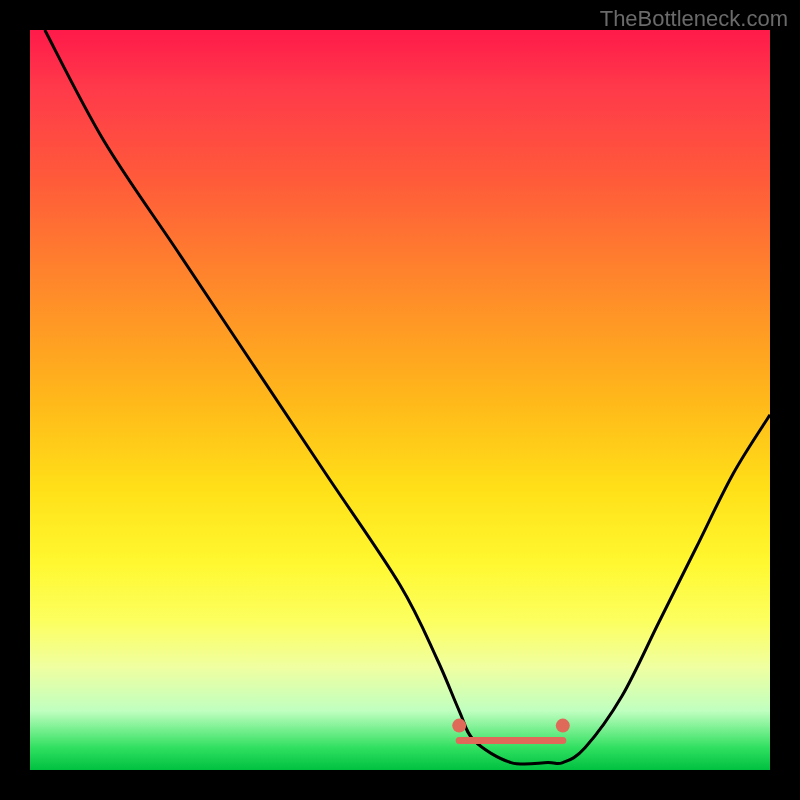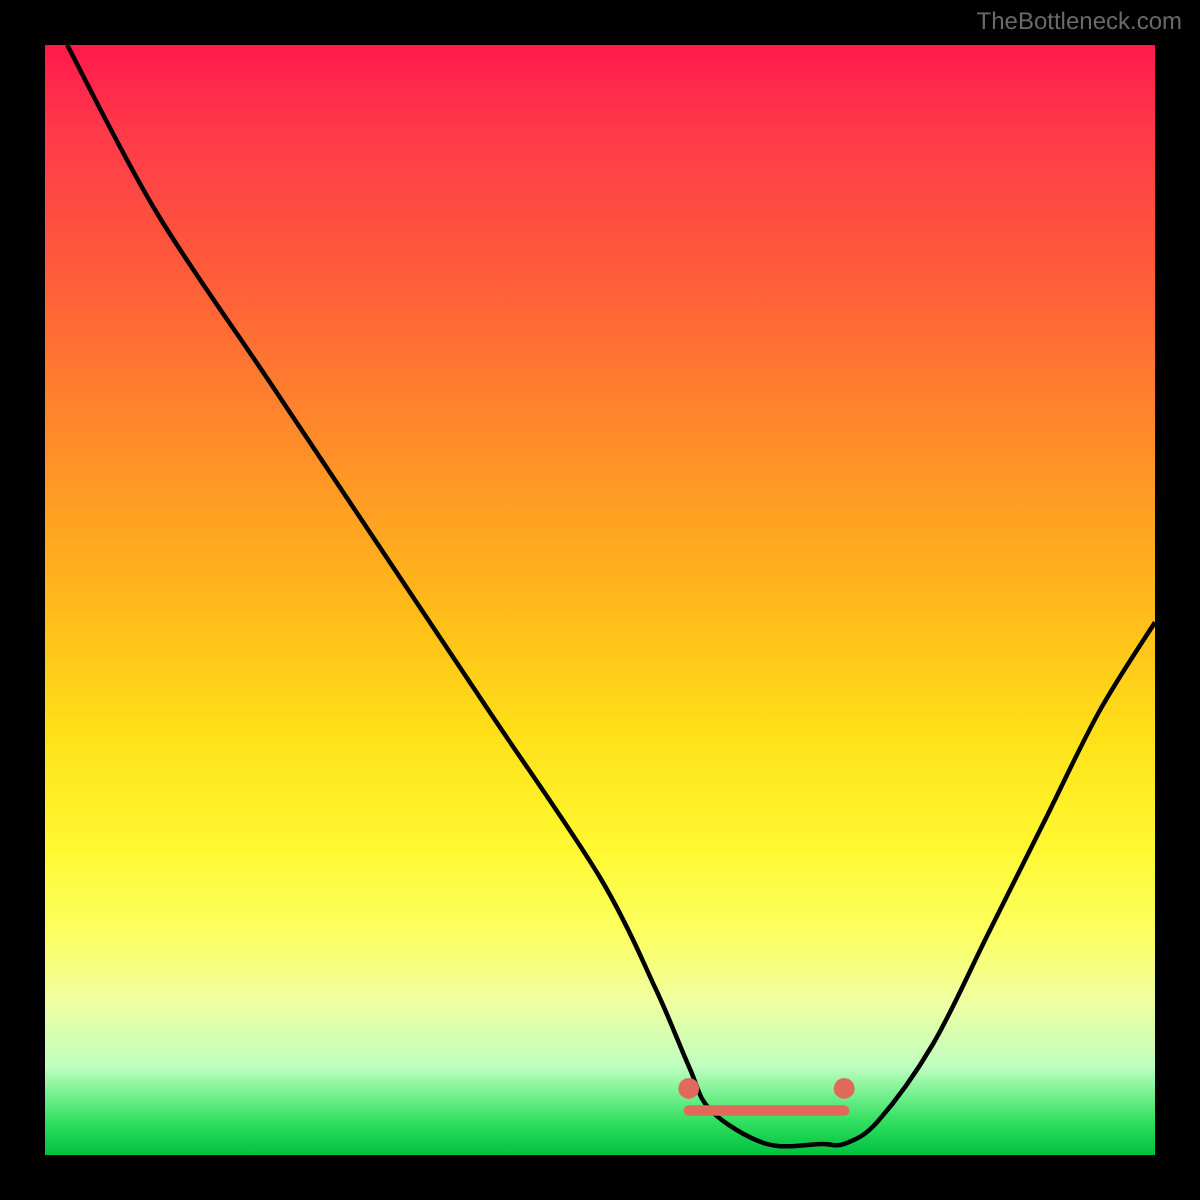--- a/index.html
+++ b/index.html
@@ -9,21 +9,21 @@
     background: #000;
     font-family: Arial, sans-serif;
     position: relative;
     overflow: hidden;
   }
   .watermark {
     position: absolute;
     top: 6px;
     right: 12px;
     color: #6a6a6a;
-    font-size: 16px;
+    font-size: 22px;
     font-weight: 500;
     z-index: 10;
   }
   .plot-area {
     position: absolute;
     left: 30px;
     top: 30px;
     width: 740px;
     height: 740px;
     overflow: hidden;

